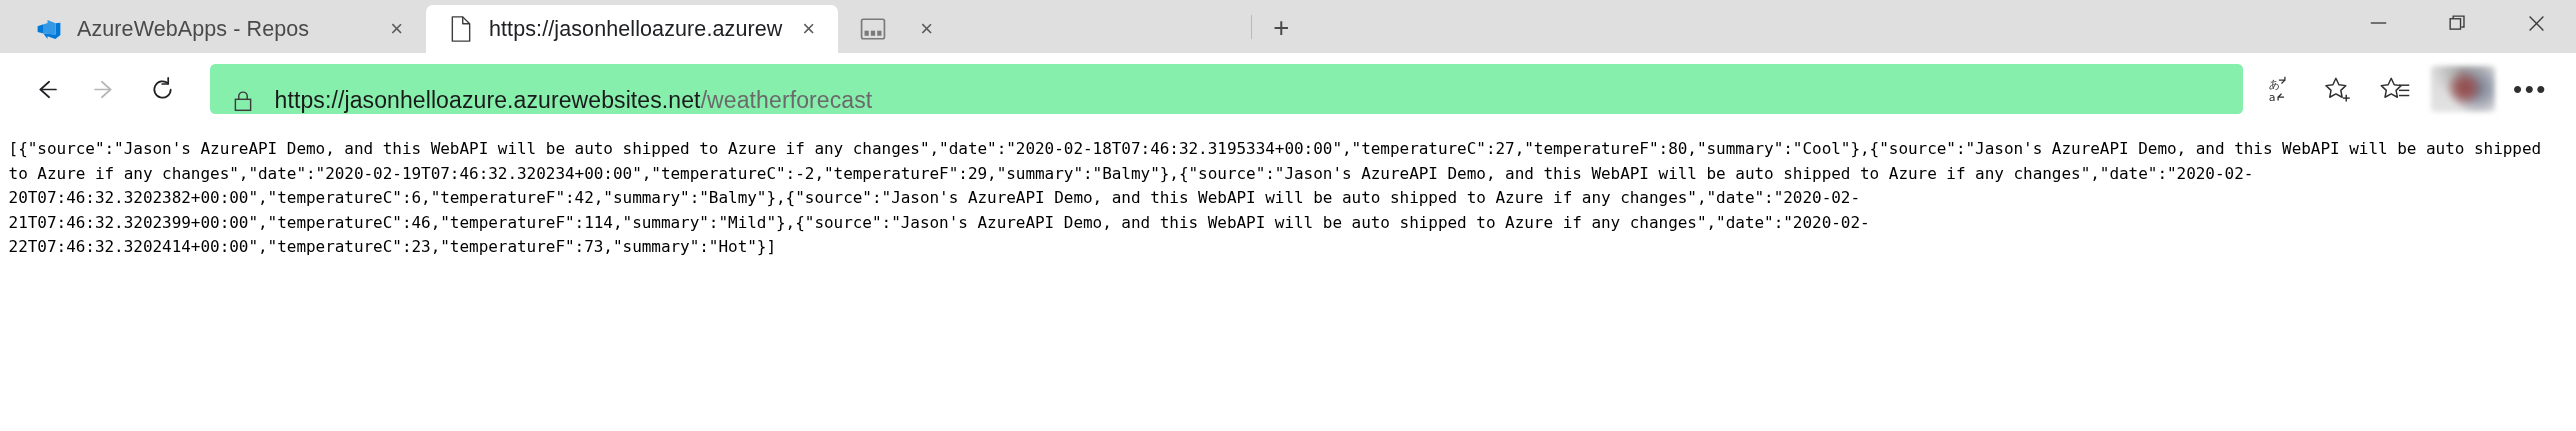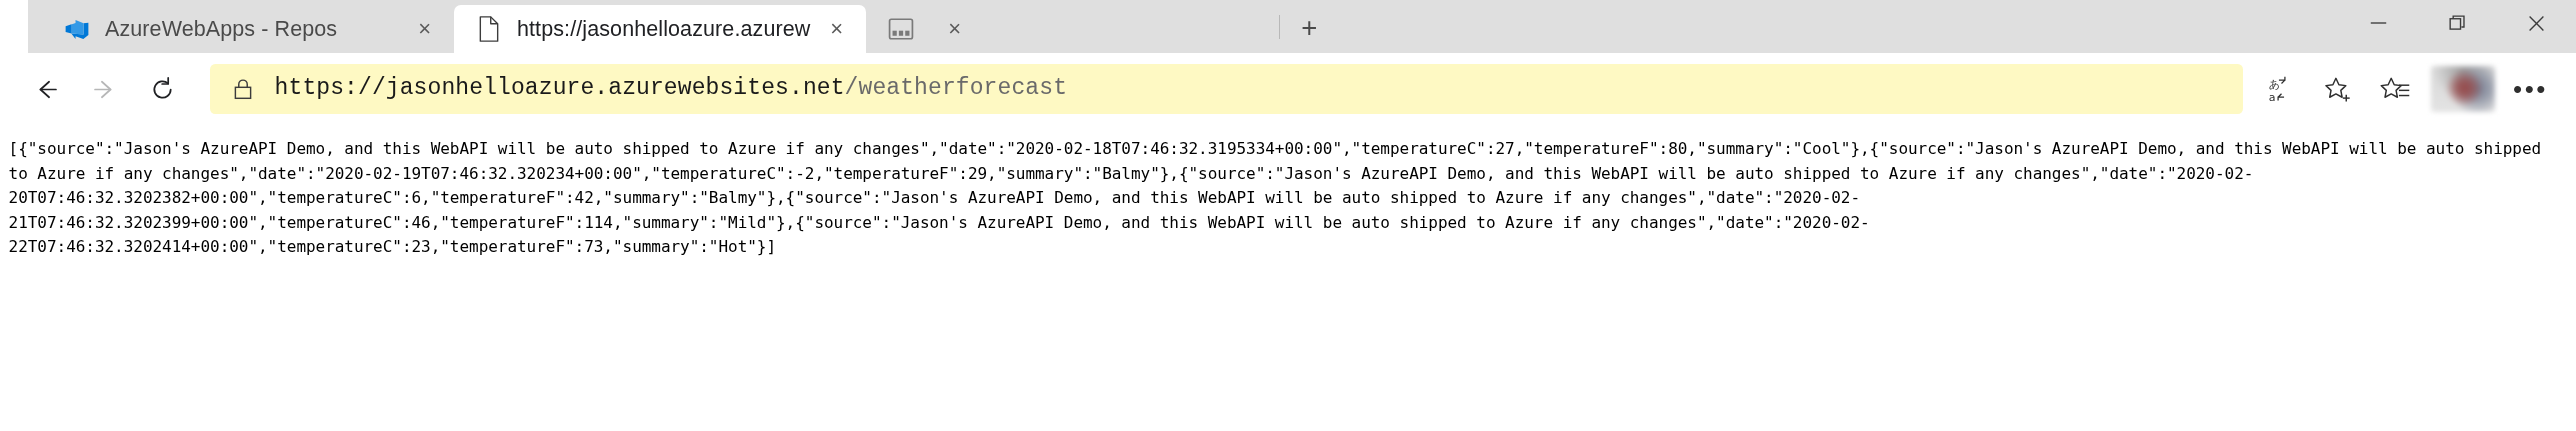--- a/index.html
+++ b/index.html
@@ -15,21 +15,20 @@
     -webkit-font-smoothing: antialiased;
   }
 
   
   .titlebar {
     position: relative;
     height: 53px;
     background: #dfdfdf;
     display: flex;
     align-items: flex-end;
-    margin-left: 28px;
   }
   .tabstrip {
     display: flex;
     align-items: flex-end;
     height: 53px;
     padding-left: 13.7px;
   }
   .tab {
     position: relative;
     display: flex;
@@ -132,28 +131,27 @@
     justify-content: center;
     border-radius: 5.2px;
     flex: 0 0 auto;
   }
   .navbtn.disabled { opacity: 0.32; }
 
   .omnibox {
     flex: 1 1 auto;
     height: 50px;
     margin: 0 10.3px 0 19px;
-    background: #fef9c3;
+    background: #86efac;
     border-radius: 5.2px;
     display: flex;
-    align-items: center;
+    align-items: flex-end;
     padding: 0 10.3px 0 22px;
     box-sizing: border-box;
     min-width: 0;
-    font-family: Liberation Mono, monospace;
   }
   .omnibox .lock-icon {
     flex: 0 0 auto;
     margin-right: 20.6px;
     display: flex;
     align-items: center;
   }
   .url-text {
     flex: 1 1 auto;
     font-size: 23px;

